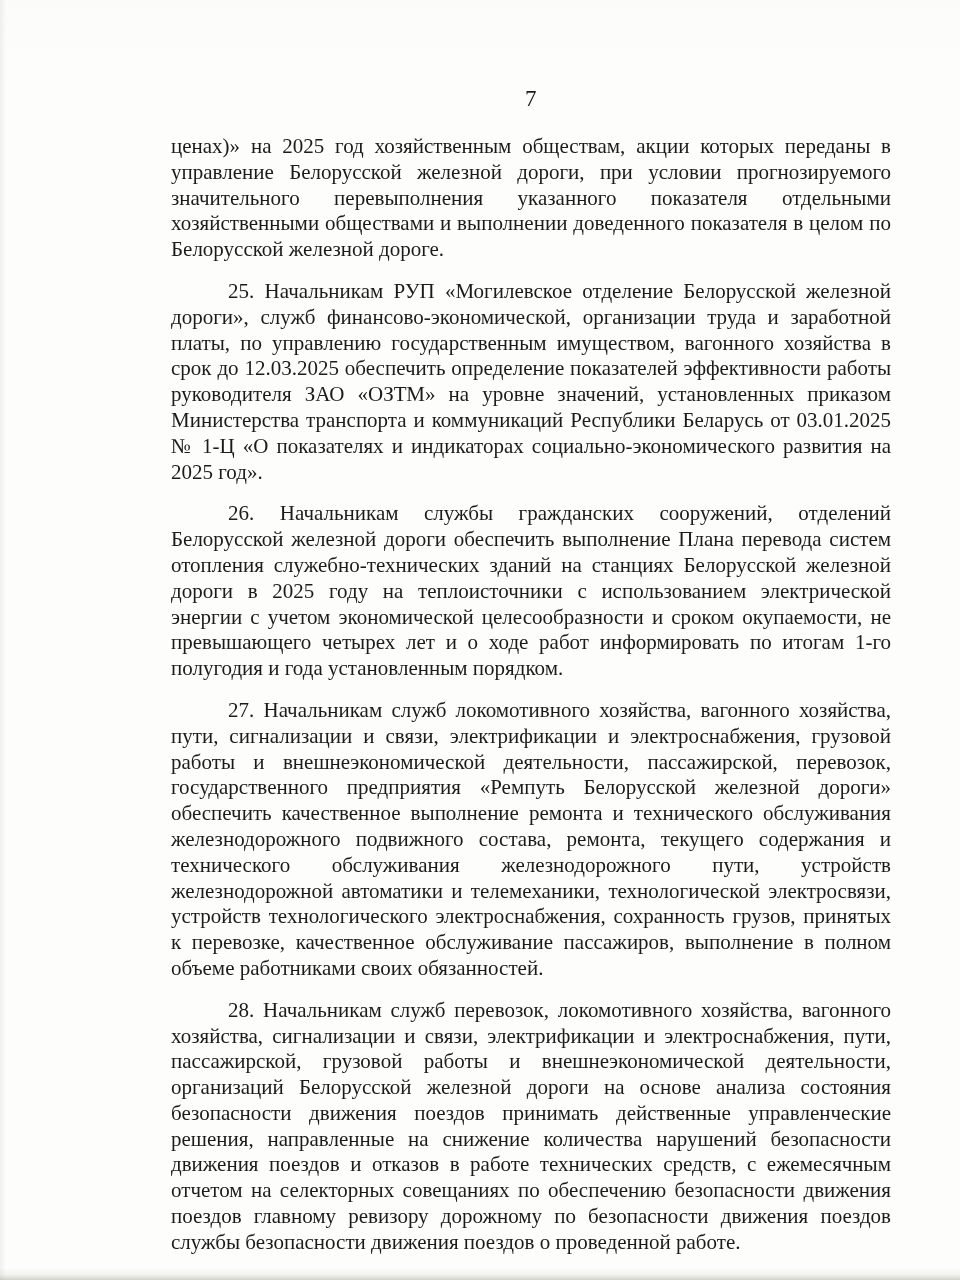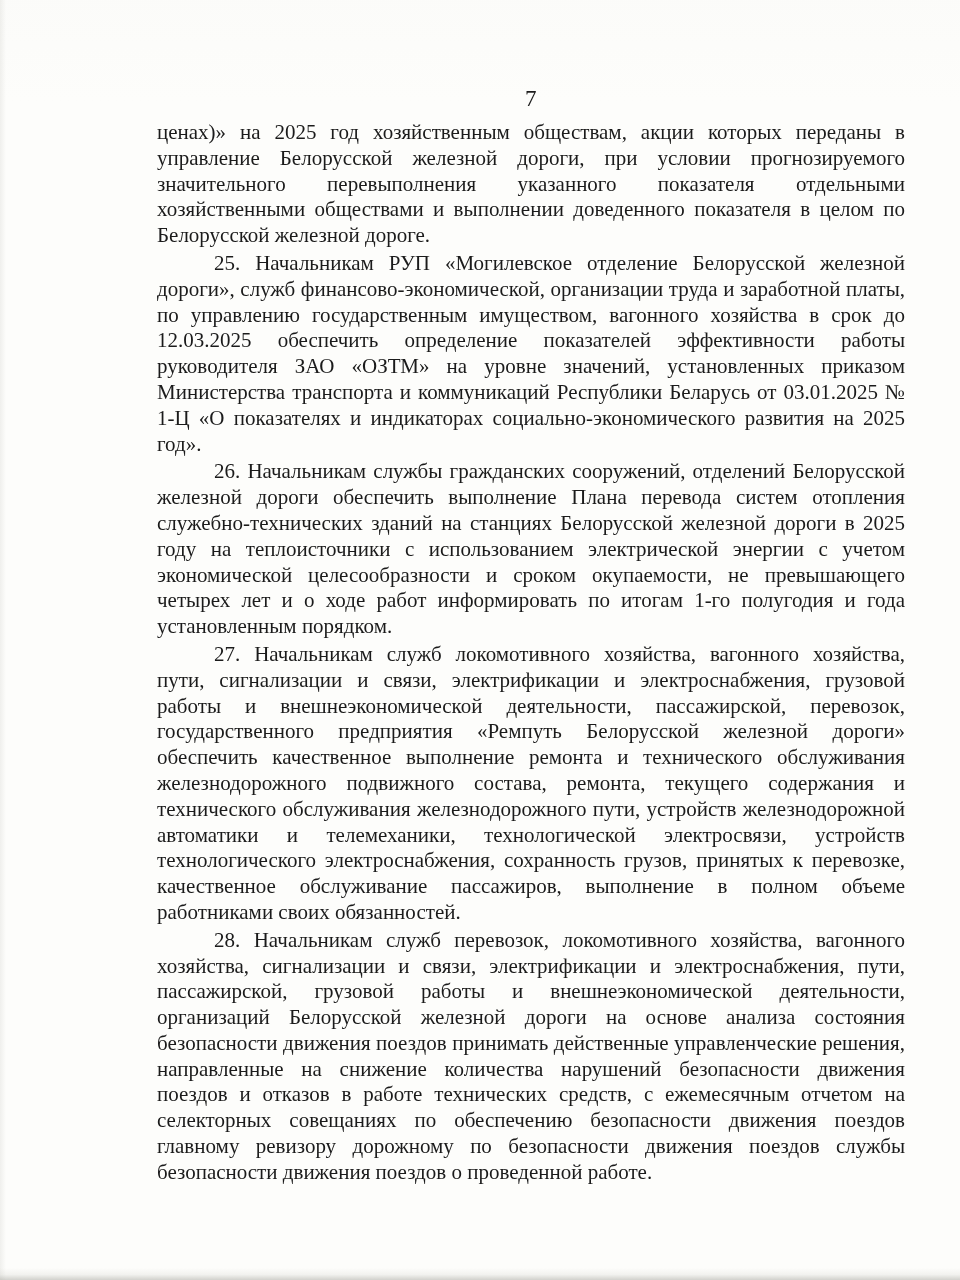--- a/index.html
+++ b/index.html
@@ -34,21 +34,21 @@
   .body-text {
     position: absolute;
     top: 118px;
     left: 155px;
     width: 752px;
     font-size: 21px;
     line-height: 25.8px;
     text-align: justify;
   }
   .para {
-    margin: 2px;
+    margin: 16px;
     padding: 0;
   }
   .para.indent {
     text-indent: 57px;
   }
   .scan-edge-bottom {
     position: absolute;
     left: 0;
     bottom: 0;
     width: 100%;

